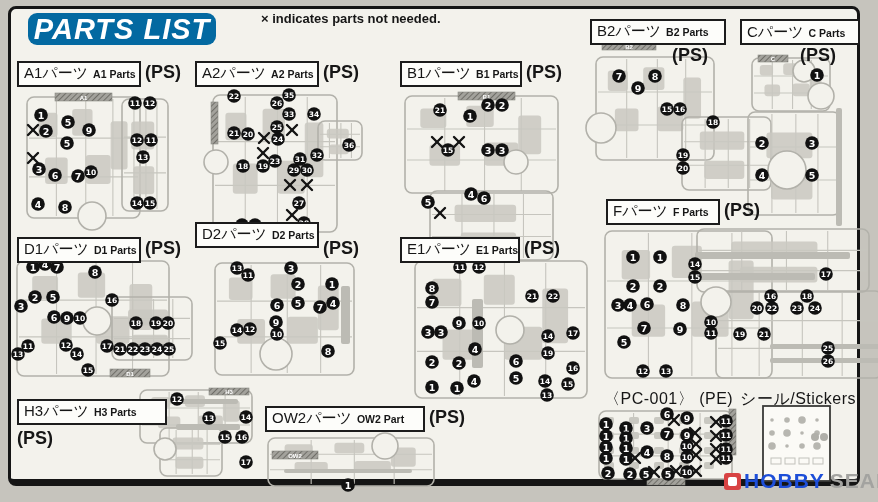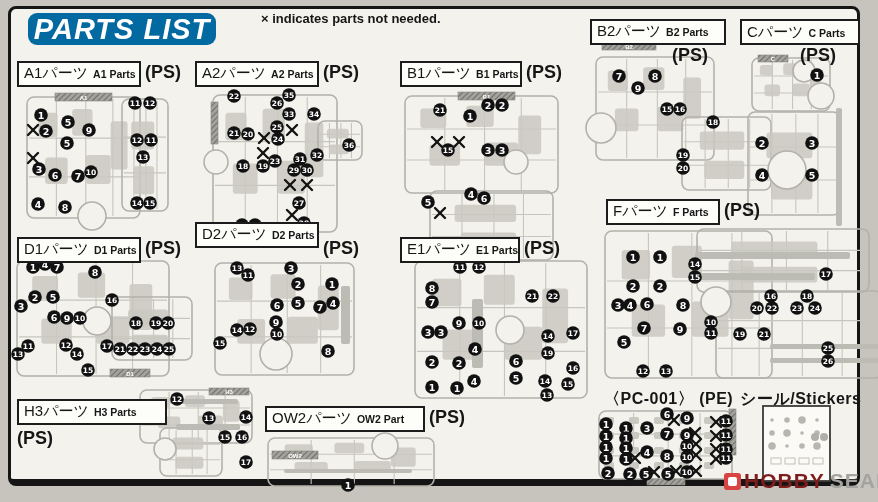--- a/index.html
+++ b/index.html
@@ -16,26 +16,26 @@
   .furi .f1{position:absolute;left:29px;top:0}
   .furi .f2{position:absolute;left:66px;top:0}
   .note-jp{font-size:16.5px;font-weight:600;letter-spacing:.5px}
   .note-en{font-size:13px;margin-left:13px;margin-top:2px;font-weight:700}
   .plabel{position:absolute;z-index:2;background:#fdfdfa;border:2px solid #1c1c1c;height:21px;
         display:flex;align-items:baseline;gap:5px;padding:1px 5px 0 5px;box-sizing:content-box;
         white-space:nowrap;overflow:hidden}
   .plabel .jp{font-weight:normal;font-size:15px}
   .plabel .en{font-size:10.5px;font-weight:600}
   .ps{position:absolute;z-index:2;font-size:18px;font-weight:600}
-  .freelabel{position:absolute;z-index:2;font-size:16px;font-weight:bold;white-space:nowrap;letter-spacing:.5px}
+  .freelabel{position:absolute;z-index:2;font-size:16px;font-weight:normal;white-space:nowrap;letter-spacing:.5px}
   .watermark{position:absolute;left:724px;top:469px;z-index:5;display:flex;align-items:center;gap:3px}
   .wm-icon{width:17px;height:17px;background:#d84343;border-radius:3px;position:relative;flex:none}
   .wm-icon:after{content:"";position:absolute;left:4px;top:4px;width:9px;height:9px;
         background:#fff;border-radius:2px}
-  .wm-hobby{font-size:21px;font-weight:bold;color:#7f1d1d;letter-spacing:1px}
+  .wm-hobby{font-size:21px;font-weight:bold;color:#1d4ed8;letter-spacing:1px}
   .wm-search{font-size:21px;font-weight:bold;color:#a3a3a0;letter-spacing:1px;margin-left:2px}
 </style>
 </head>
 <body>
 
 <div id="page"></div>
 <svg id="art" xmlns="http://www.w3.org/2000/svg">
     <defs>
       <pattern id="hatch" width="4" height="4" patternUnits="userSpaceOnUse" patternTransform="rotate(45)">
         <rect width="4" height="4" fill="#a3a29c"></rect>

